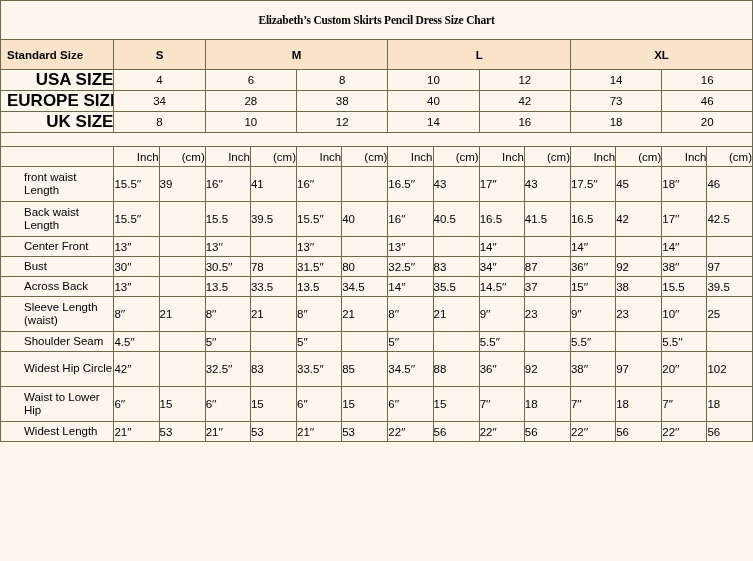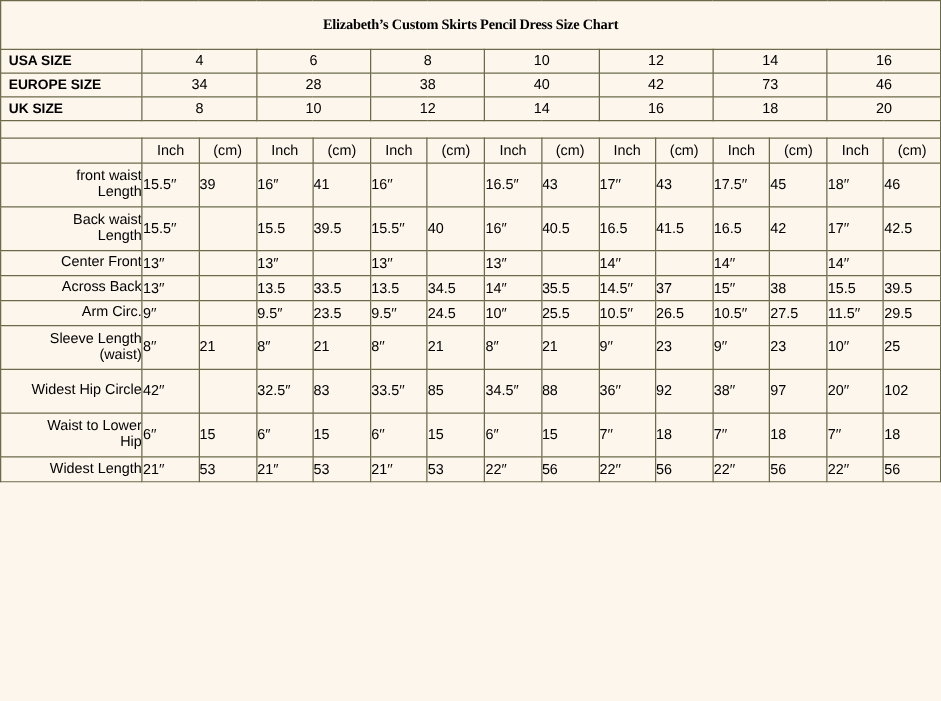--- a/index.html
+++ b/index.html
@@ -54,52 +54,52 @@
   .hdr-band.left {
     text-align: left;
     padding-left: 6px;
   }
   .num-row td {
     height: 18px;
     text-align: center;
     font-size: 11.5px;
   }
   .num-row td.rowlabel {
-    text-align: left;
+    text-align: right;
     padding-left: 6px;
     font-weight: bold;
-    font-size: 11px;
+    font-size: 17px;
   }
   .spacer-row td {
     height: 13px;
     background: #fdf6ec;
     border-left: 1px solid #6b6b4a;
     border-right: 1px solid #6b6b4a;
     border-top: 1px solid #6b6b4a;
     border-bottom: 1px solid #6b6b4a;
   }
   .unit-row td {
     height: 19px;
-    text-align: center;
+    text-align: right;
     padding-left: 5px;
     font-size: 11.5px;
     margin-top: 33px;
   }
   .unit-inch { color: #1b1bbb; }
   .unit-cm { color: #9a1f9a; }
   .data-row td {
     height: 19px;
     text-align: left;
     padding-left: 5px;
     font-size: 11.5px;
     color: #000;
   }
   .data-row td.rowname {
     padding-left: 23px;
-    text-align: right;
+    text-align: left;
   }
   .data-row.tall td { height: 34px; }
   .data-row td.rowname div.lbl {
     white-space: normal;
     line-height: 1.15;
   }
   .bottom-fill {
     height: 22px;
     background: #fdf6ec;
   }
@@ -122,20 +122,27 @@
       <col style="width:45px">
         <col style="width:46px">
       <col style="width:45px">
         <col style="width:46px">
       <col style="width:45px">
         <col style="width:45px">
     </colgroup>
     <tbody>
       <tr>
         <td class="title-cell" colspan="15">Elizabeth’s Custom Skirts Pencil Dress Size Chart</td>
+      </tr>
+      <tr>
+        <td class="hdr-band left">Standard Size</td>
+        <td class="hdr-band" colspan="2">S</td>
+        <td class="hdr-band" colspan="4">M</td>
+        <td class="hdr-band" colspan="4">L</td>
+        <td class="hdr-band" colspan="4">XL</td>
       </tr>
 
       <tr class="num-row">
         <td class="rowlabel">USA SIZE</td>
         <td colspan="2">4</td>
         <td colspan="2">6</td>
         <td colspan="2">8</td>
         <td colspan="2">10</td>
         <td colspan="2">12</td>
         <td colspan="2">14</td>
@@ -237,20 +244,39 @@
         <td>13′′</td>
         <td></td>
         <td>14′′</td>
         <td></td>
         <td>14′′</td>
         <td></td>
         <td>14′′</td>
         <td></td>
       </tr>
 
+      <tr class="data-row">
+        <td class="rowname">
+            <div class="lbl">Bust</div>
+          </td>
+        <td>30′′</td>
+        <td></td>
+        <td>30.5′′</td>
+        <td>78</td>
+        <td>31.5′′</td>
+        <td>80</td>
+        <td>32.5′′</td>
+        <td>83</td>
+        <td>34′′</td>
+        <td>87</td>
+        <td>36′′</td>
+        <td>92</td>
+        <td>38′′</td>
+        <td>97</td>
+      </tr>
 
       <tr class="data-row">
         <td class="rowname">
             <div class="lbl">Across Back</div>
           </td>
         <td>13′′</td>
         <td></td>
         <td>13.5</td>
         <td>33.5</td>
         <td>13.5</td>
@@ -259,39 +285,20 @@
         <td>35.5</td>
         <td>14.5′′</td>
         <td>37</td>
         <td>15′′</td>
         <td>38</td>
         <td>15.5</td>
         <td>39.5</td>
       </tr>
 
 
-      <tr class="data-row">
-        <td class="rowname">
-            <div class="lbl">Arm Circ.</div>
-          </td>
-        <td>9′′</td>
-        <td></td>
-        <td>9.5′′</td>
-        <td>23.5</td>
-        <td>9.5′′</td>
-        <td>24.5</td>
-        <td>10′′</td>
-        <td>25.5</td>
-        <td>10.5′′</td>
-        <td>26.5</td>
-        <td>10.5′′</td>
-        <td>27.5</td>
-        <td>11.5′′</td>
-        <td>29.5</td>
-      </tr>
 
       <tr class="data-row tall">
         <td class="rowname">
             <div class="lbl">Sleeve Length (waist)</div>
           </td>
         <td>8′′</td>
         <td>21</td>
         <td>8′′</td>
         <td>21</td>
         <td>8′′</td>
@@ -299,20 +306,39 @@
         <td>8′′</td>
         <td>21</td>
         <td>9′′</td>
         <td>23</td>
         <td>9′′</td>
         <td>23</td>
         <td>10′′</td>
         <td>25</td>
       </tr>
 
+      <tr class="data-row">
+        <td class="rowname">
+            <div class="lbl">Shoulder Seam</div>
+          </td>
+        <td>4.5′′</td>
+        <td></td>
+        <td>5′′</td>
+        <td></td>
+        <td>5′′</td>
+        <td></td>
+        <td>5′′</td>
+        <td></td>
+        <td>5.5′′</td>
+        <td></td>
+        <td>5.5′′</td>
+        <td></td>
+        <td>5.5′′</td>
+        <td></td>
+      </tr>
 
 
       <tr class="data-row tall">
         <td class="rowname">
             <div class="lbl">Widest Hip Circle</div>
           </td>
         <td>42′′</td>
         <td></td>
         <td>32.5′′</td>
         <td>83</td>

